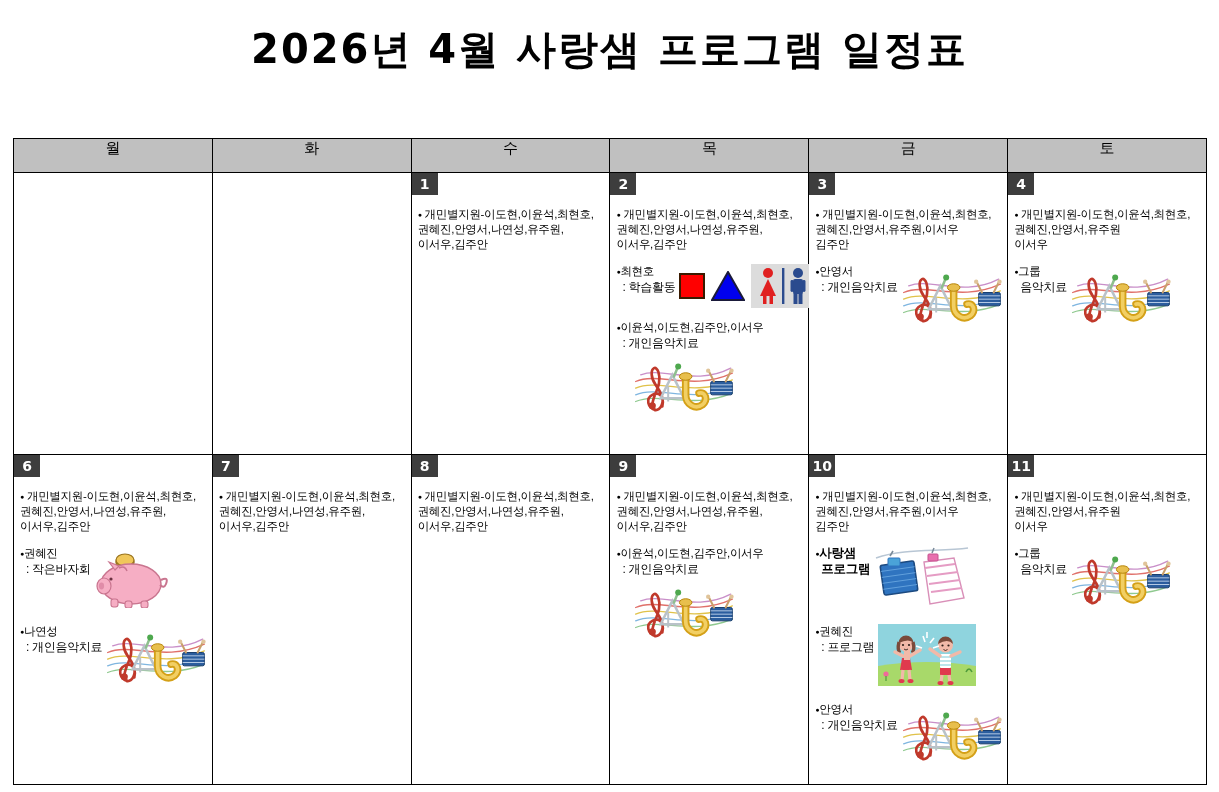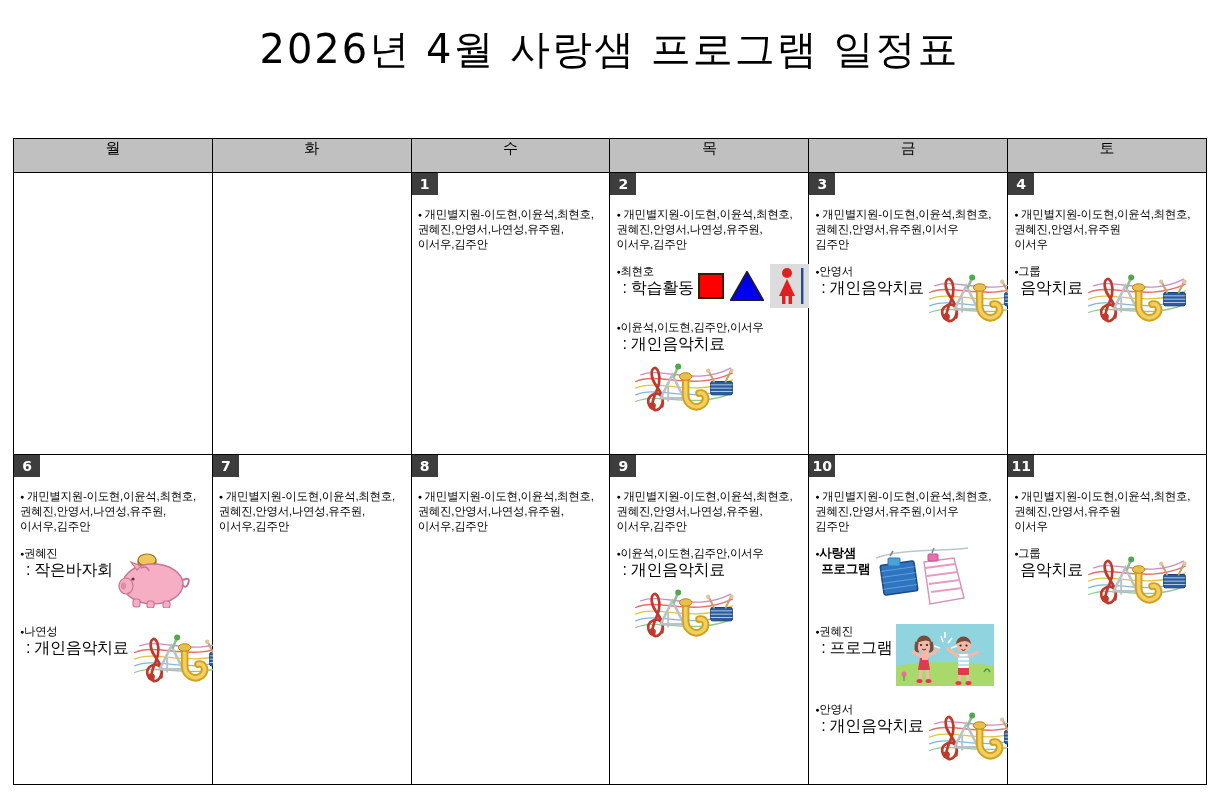--- a/index.html
+++ b/index.html
@@ -8,21 +8,21 @@
     width: 1219px; height: 792px;
     background: #ffffff;
     font-family: "Liberation Sans", "DejaVu Sans", sans-serif;
     overflow: hidden;
   }
   .page { position: relative; width: 1219px; height: 792px; background:#fff; }
 
   .title {
     text-align: center;
     font-size: 40px;
-    font-weight: normal;
+    font-weight: bold;
     letter-spacing: 2px;
     color: #000;
     padding-top: 22px;
     font-family: "DejaVu Sans", "Liberation Sans", sans-serif;
   }
 
   .cal-wrap { position:absolute; left:13px; top:138px; width:1194px; }
 
   table.cal {
     border-collapse: collapse;
@@ -70,21 +70,21 @@
     line-height: 15px;
     color: #000;
     letter-spacing: -0.3px;
   }
   .entry .bullet-line .dot { margin-right: 3px; }
   .roster { text-align: right; padding-right: 2px; }
   .roster .l1 { text-align: left; }
   .roster .l2, .roster .l3 { text-align: left; padding-right: 4px; }
 
   .ev-title { font-size: 11.5px; line-height: 15px; letter-spacing:-0.3px; }
-  .ev-sub { font-size: 16px; line-height: 15px; padding-left: 6px; letter-spacing:-0.3px; }
+  .ev-sub { font-size: 12px; line-height: 15px; padding-left: 6px; letter-spacing:-0.3px; }
   .bold .ev-title, .bold .ev-sub { font-weight: bold; font-size: 12.5px; }
 
   .ev-row { display:flex; align-items: flex-start; gap: 4px; }
   .ev-text { flex: 0 0 auto; }
   .ev-art { flex: 0 0 auto; }
   
   .art-shapes { display:flex; align-items:center; gap:6px; }
   .sq-red { width:26px; height:26px; background:#ff0000; border:2px solid #3a1a00; }
   .tri-wrap { position:relative; width:34px; height:30px; }
   .restroom { background:#dcdcdc; padding:2px 3px; display:flex; align-items:center; gap:2px; }

